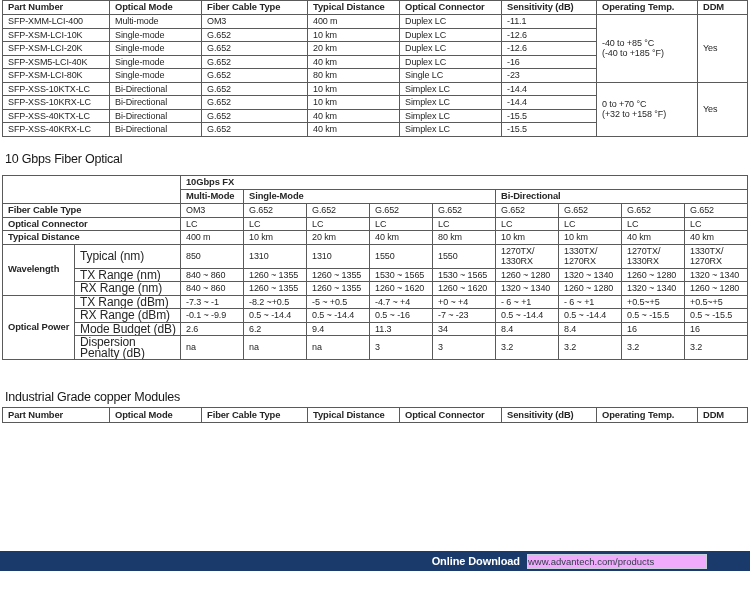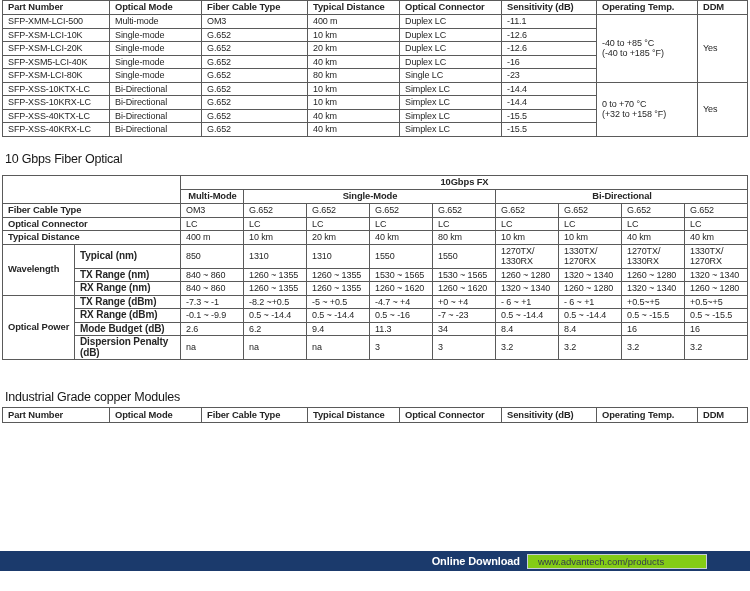--- a/index.html
+++ b/index.html
@@ -8,42 +8,42 @@
     font-family:"Liberation Sans", sans-serif;color:#262626;
   }
   .page{position:absolute;inset:0;}
   .tbl{border-collapse:collapse;table-layout:fixed;background:#fff;border:1.5px solid #3f3f3f;position:absolute;}
   .tbl th,.tbl td{
     border:1px solid #5a5a5a;padding:1px 4px 1px 5px;font-size:9px;line-height:10.5px;
     vertical-align:middle;text-align:left;white-space:pre-line;overflow:hidden;
     color:#262626;letter-spacing:-0.1px;font-weight:normal;
   }
   .tbl th{font-weight:bold;font-size:9.4px;}
-  .tbl th.sub{font-weight:bold;font-size:10px;}
-  .tbl th.ctr{text-align:center;}
+  .tbl th.sub{font-weight:normal;font-size:12px;}
+  .tbl th.ctr{text-align:left;}
   .tbl thead tr{height:14px;margin-left:8px;}
   .tbl tbody tr{height:13.5px;}
   #tbl1{left:2px;top:0;width:745px;}
   #tbl2{left:2px;top:175px;width:745px;}
   #tbl3{left:2px;top:407px;width:745px;}
   #tbl3 thead tr{height:15px;}
   #tbl3 tbody tr{height:27px;}
   .section-title{
     position:absolute;left:5px;font-size:12.5px;font-weight:normal;color:#161616;letter-spacing:-0.2px;
   }
   #title-10g{top:152px;}
   #title-copper{top:390px;text-align:center;}
   .footer-bar{
     position:absolute;left:0;top:551px;width:750px;height:20px;
     display:flex;align-items:center;justify-content:flex-end;text-align:right;
   }
   .footer-label{color:#ffffff;font-weight:bold;font-size:11px;letter-spacing:-0.1px;}
   .footer-url-box{
-    width:180px;height:15px;background:#84cc16;border:1px solid #c7cfdb;box-sizing:border-box;
-    margin-left:7px;margin-right:43px;display:flex;align-items:center;padding-left:10px;
+    width:180px;height:15px;background:#f0abfc;border:1px solid #c7cfdb;box-sizing:border-box;
+    margin-left:7px;margin-right:43px;display:flex;align-items:center;padding-left:0;
     font-size:9.5px;color:#323c4a;
   }
 </style>
 </head>
 <body>
 
 <div class="page">
 
   <table class="tbl" id="tbl1">
     <colgroup>
@@ -63,21 +63,21 @@
           <th>Fiber Cable Type</th>
           <th>Typical Distance</th>
           <th>Optical Connector</th>
           <th>Sensitivity (dB)</th>
           <th>Operating Temp.</th>
           <th>DDM</th>
         </tr>
       </thead>
     <tbody>
         <tr>
-          <td>SFP-XMM-LCI-500</td>
+          <td>SFP-XMM-LCI-400</td>
           <td>Multi-mode</td>
           <td>OM3</td>
           <td>400 m</td>
           <td>Duplex LC</td>
           <td>-11.1</td>
           <td rowspan="5">-40 to +85 °C
 (-40 to +185 °F)</td>
           <td rowspan="5">Yes</td>
         </tr>
         <tr>

